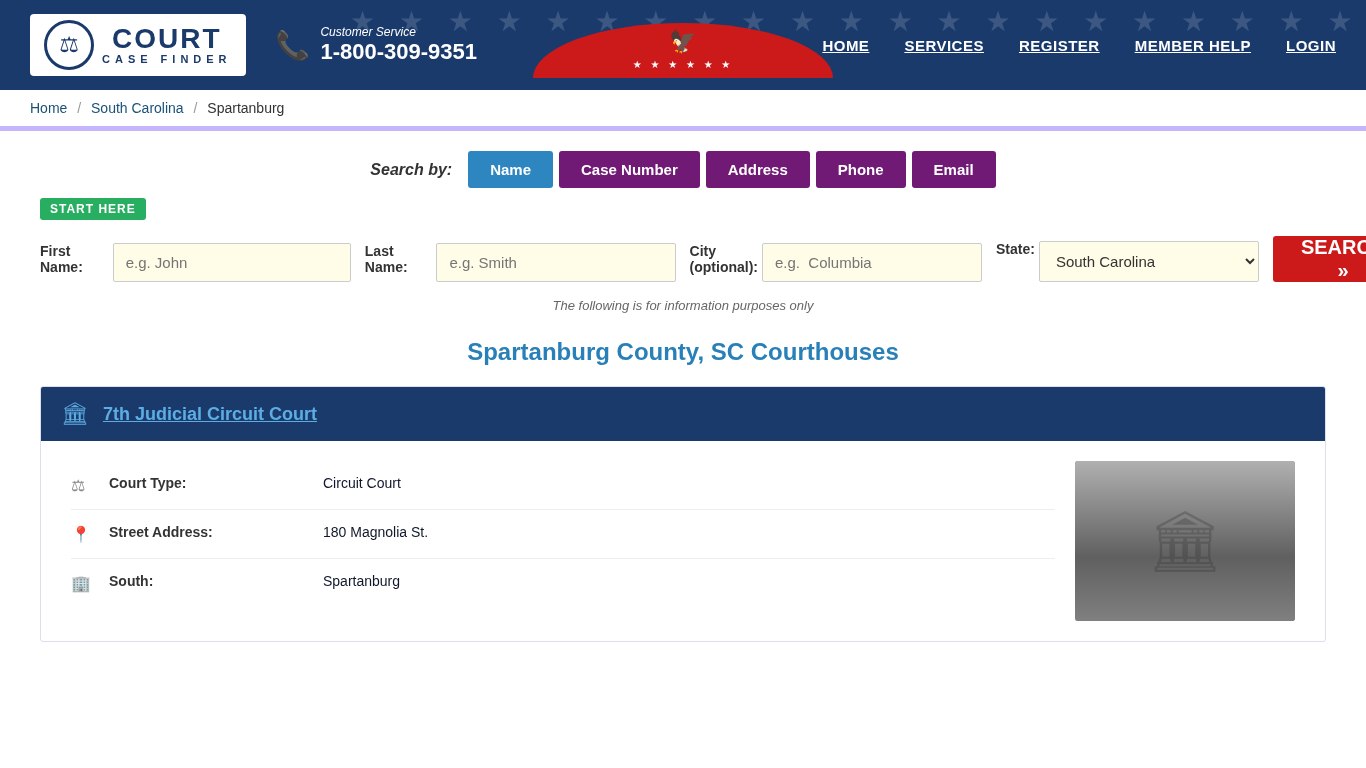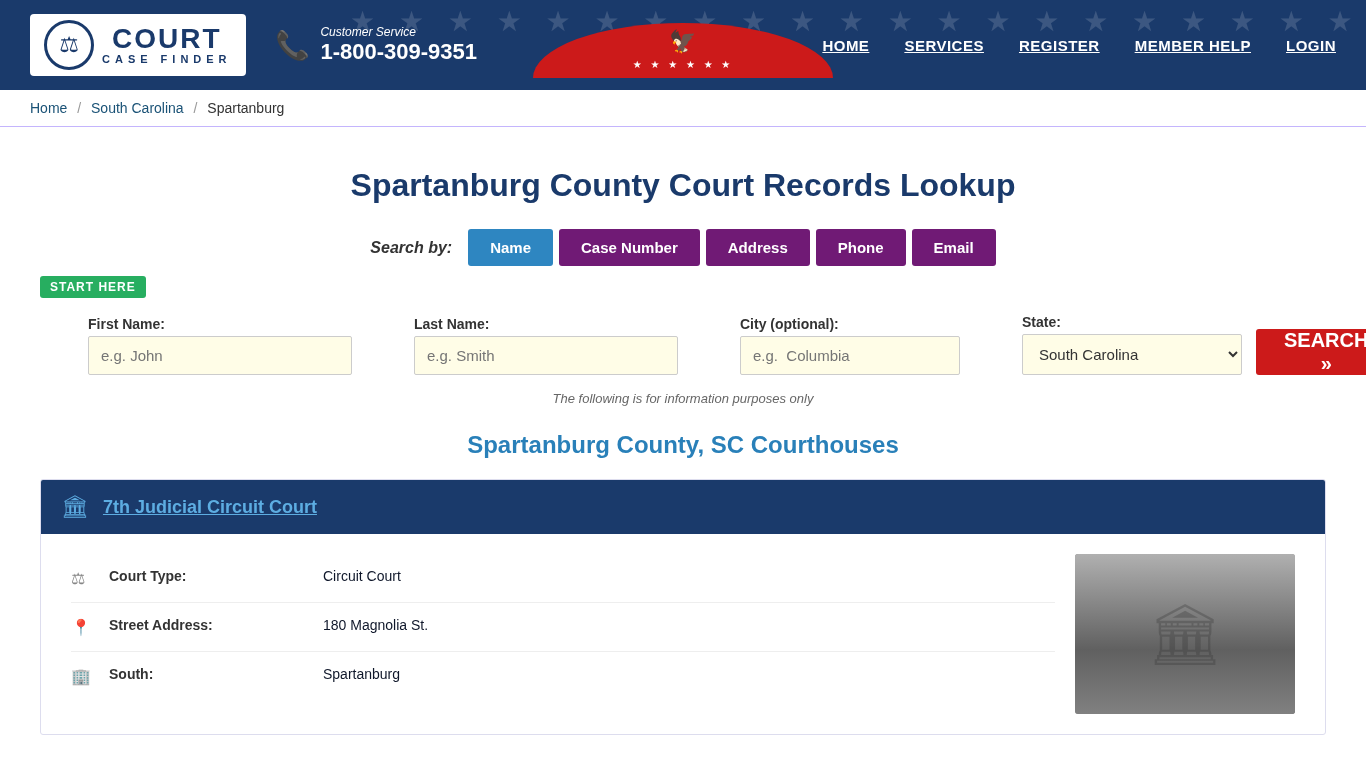--- a/index.html
+++ b/index.html
@@ -131,21 +131,21 @@
       text-decoration: underline;
       font-weight: 700;
       font-size: 15px;
       letter-spacing: 0.5px;
       cursor: pointer;
     }
 
     
     .breadcrumb-bar {
       background: #fff;
-      border-bottom: 1px solid #c4b5fd;
+      border-bottom: 5px solid #c4b5fd;
       padding: 10px 30px;
       font-size: 14px;
     }
     .breadcrumb-bar a { color: #1a5276; text-decoration: none; }
     .breadcrumb-sep { color: #999; margin: 0 6px; }
 
     
     .main-content { padding: 20px 40px 40px; }
 
     .page-title {
@@ -197,21 +197,21 @@
       letter-spacing: 1px;
     }
 
     
     .search-form {
       display: flex;
       align-items: flex-end;
       gap: 14px;
       margin-top: 8px;
     }
-    .form-group { display: flex; flex-direction: column; gap: 4px; margin-left: 48px; }
+    .form-group { display: flex; flex-direction: row; gap: 4px; }
     .form-label { font-size: 14px; font-weight: 700; color: #333; }
     .form-input {
       border: 1px solid #ccc;
       background: #fffde7;
       padding: 10px 12px;
       font-size: 15px;
       color: #888;
       border-radius: 2px;
       width: 264px;
     }
@@ -382,21 +382,20 @@
 <div class="breadcrumb-bar">
   <a href="#">Home</a>
   <span class="breadcrumb-sep">/</span>
   <a href="#">South Carolina</a>
   <span class="breadcrumb-sep">/</span>
   <span>Spartanburg</span>
 </div>
 
 <div class="main-content">
 
-  <h1 class="page-title">Spartanburg County Court Records Lookup</h1>
 
   <div class="search-by-row">
     <span class="search-by-label">Search by:</span>
     <button class="tab-btn active">Name</button>
     <button class="tab-btn inactive">Case Number</button>
     <button class="tab-btn inactive">Address</button>
     <button class="tab-btn inactive">Phone</button>
     <button class="tab-btn inactive">Email</button>
   </div>
 

